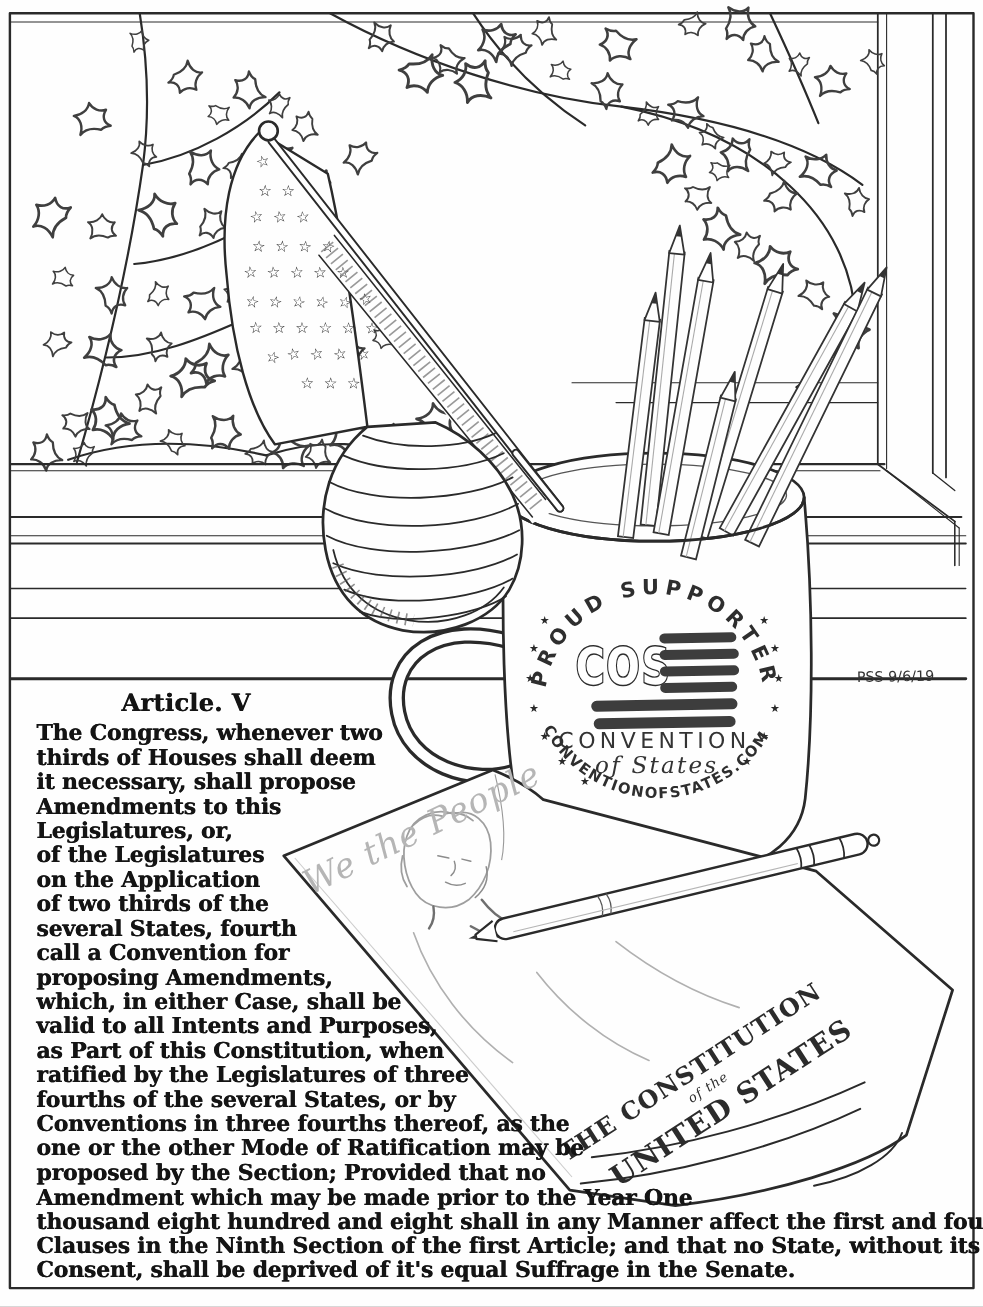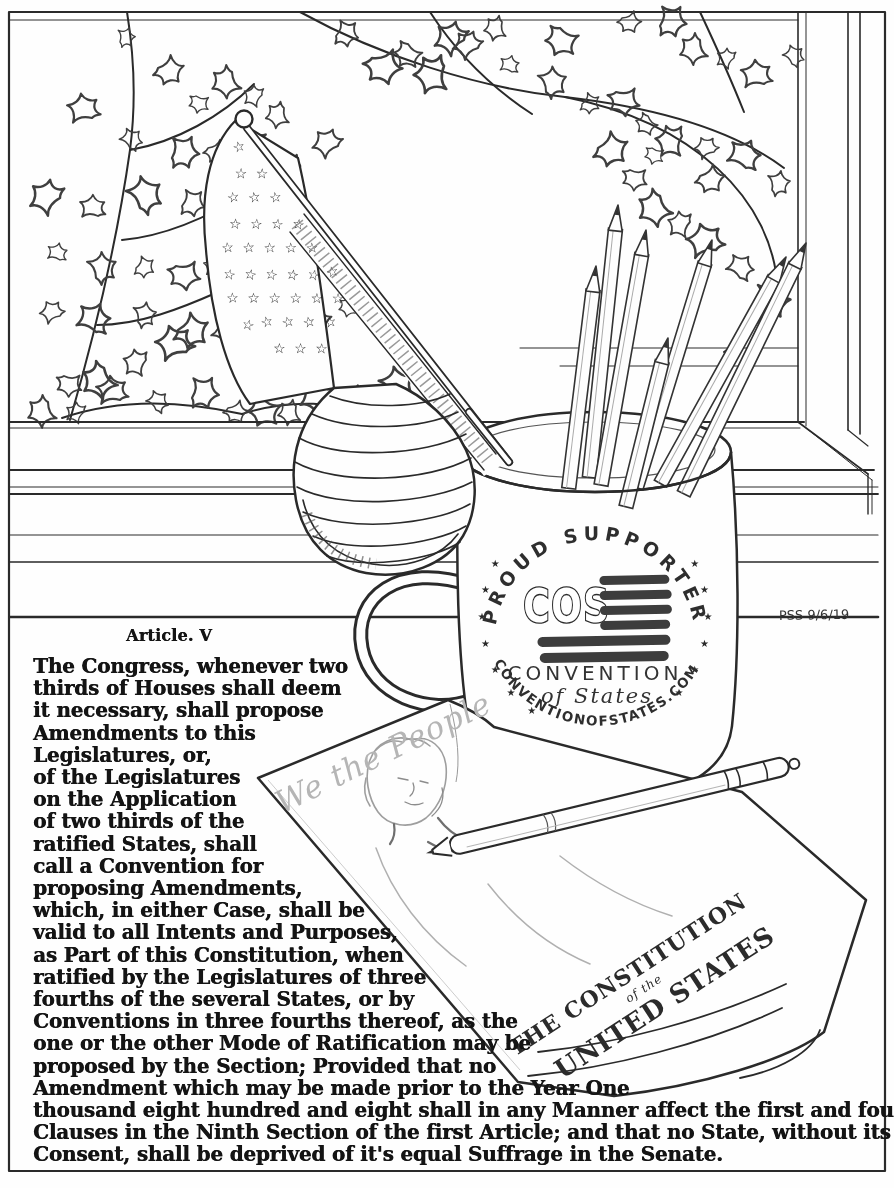--- a/index.html
+++ b/index.html
@@ -1,21 +1,21 @@
 <!DOCTYPE html>
 <html><head>
 <meta charset="utf-8">
 <style>
   html,body{margin:0;padding:0;background:#9a9a9a;}
   .stage{position:relative;width:894px;height:1188px;background:#fefefe;overflow:hidden;
          font-family:"DejaVu Serif",serif;margin:0 auto;}
   svg.art{position:absolute;left:0;top:0;width:894px;height:1188px;}
   .ink{stroke:#2a2a2a;fill:none;stroke-linecap:round;stroke-linejoin:round;}
   .article-title{position:absolute;left:58px;top:626px;width:222px;text-align:center;
-      font-weight:700;font-size:16px;color:#141414;text-shadow:0.45px 0 currentColor;letter-spacing:0.2px;}
+      font-weight:700;font-size:22px;color:#141414;text-shadow:0.45px 0 currentColor;letter-spacing:0.2px;}
   .article-block{position:absolute;left:33px;top:655px;width:858px;color:#141414;
       font-weight:700;font-size:20px;line-height:22.2px;letter-spacing:-0.2px;text-shadow:0.45px 0 currentColor;}
   .ln{white-space:nowrap;}
   text{user-select:none;}
   .cstar{fill:#1f1f1f;font-family:"DejaVu Sans",sans-serif;}
   .rstar{fill:#2a2a2a;font-family:"DejaVu Sans",sans-serif;}
   .arcT{font-family:"DejaVu Sans",sans-serif;font-size:19px;font-weight:700;letter-spacing:5px;fill:#2e2e2e;}
   .arcB{font-family:"DejaVu Sans",sans-serif;font-size:13.5px;font-weight:700;letter-spacing:1.5px;fill:#2e2e2e;}
   .cos{font-family:"DejaVu Sans",sans-serif;font-weight:700;font-size:46px;fill:#ffffff;stroke:#2c2c2c;
        stroke-width:2.6px;paint-order:stroke;letter-spacing:2px;}
@@ -380,21 +380,21 @@
 <div class="article-title">Article. V</div>
 <div class="article-block">
   <div class="ln">The Congress, whenever two</div>
   <div class="ln">thirds of Houses shall deem</div>
   <div class="ln">it necessary, shall propose</div>
   <div class="ln">Amendments to this</div>
   <div class="ln">Legislatures, or,</div>
   <div class="ln">of the Legislatures</div>
   <div class="ln">on the Application</div>
   <div class="ln">of two thirds of the</div>
-  <div class="ln">ratified States, shall</div>
+  <div class="ln">several States, fourth</div>
   <div class="ln">call a Convention for</div>
   <div class="ln">proposing Amendments,</div>
   <div class="ln">which, in either Case, shall be</div>
   <div class="ln">valid to all Intents and Purposes,</div>
   <div class="ln">as Part of this Constitution, when</div>
   <div class="ln">ratified by the Legislatures of three</div>
   <div class="ln">fourths of the several States, or by</div>
   <div class="ln">Conventions in three fourths thereof, as the</div>
   <div class="ln">one or the other Mode of Ratification may be</div>
   <div class="ln">proposed by the Section; Provided that no</div>

